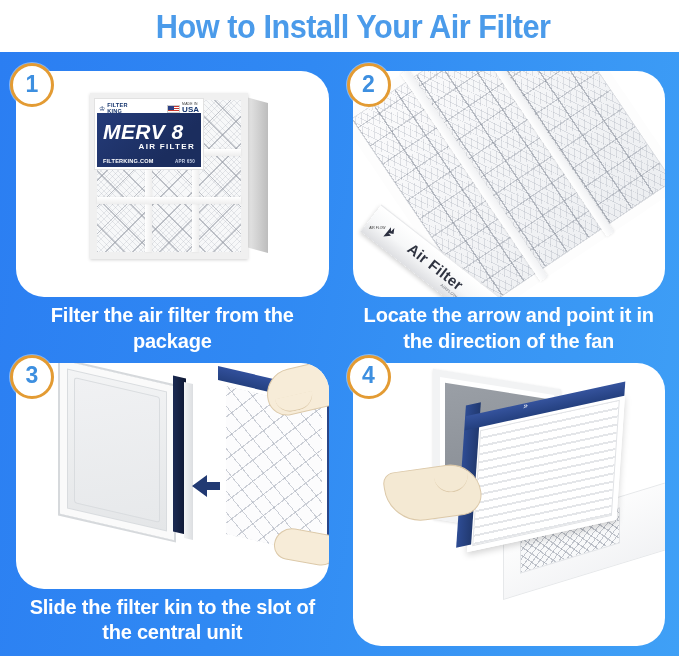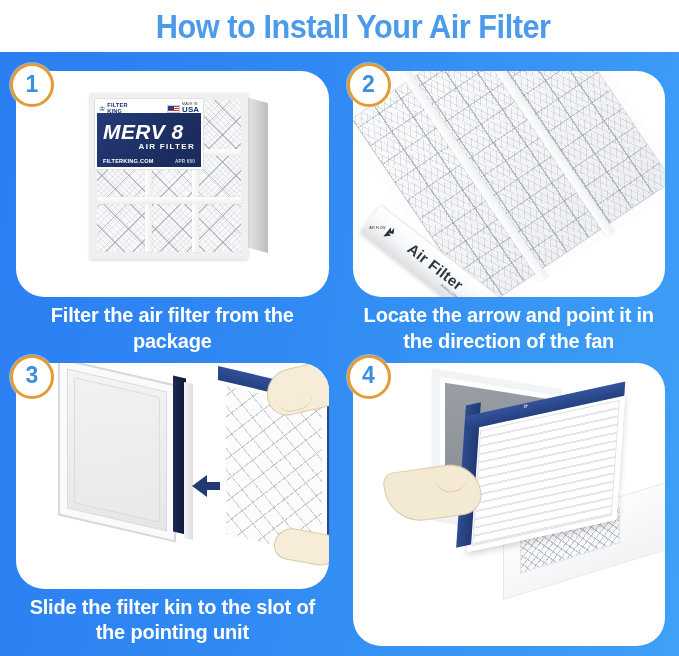--- a/index.html
+++ b/index.html
@@ -502,21 +502,21 @@
             <div class="p3-f-right"></div>
             <div class="p3-f-top">
               <div class="p3-f-arrows">»</div>
             </div>
           </div>
         </div>
       </div>
       <div class="badge">
         <span>3</span>
       </div>
-      <div class="caption">Slide the filter kin to the slot of the pointing unit</div>
+      <div class="caption">Slide the filter kin to the slot of the central unit</div>
     </div>
 
     <div class="step">
       <div class="card">
         <div class="art p4">
           <div class="p4-wall"></div>
           <div class="p4-hole"></div>
 
           <div class="p4-duct">
             <div class="p4-duct-mesh"></div>

